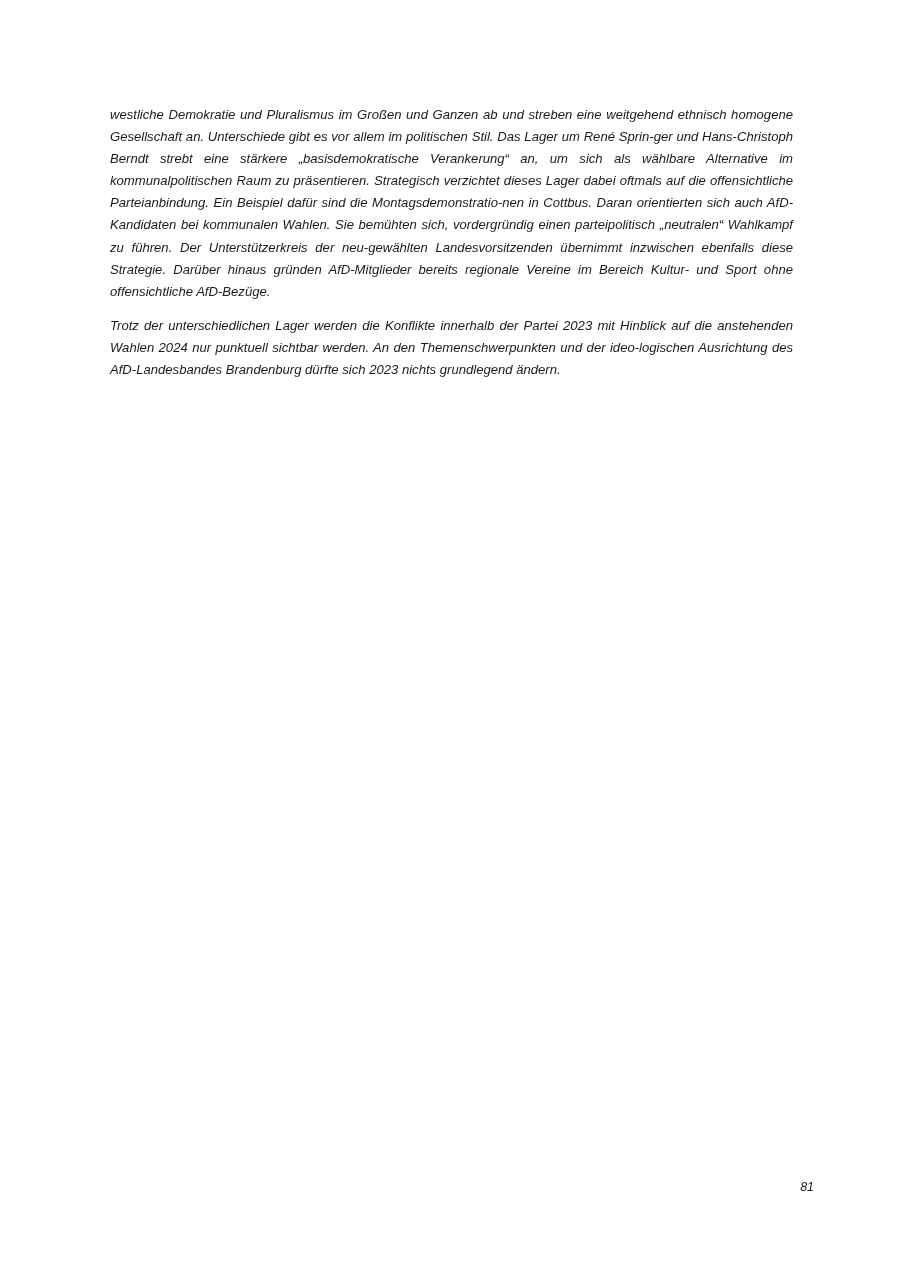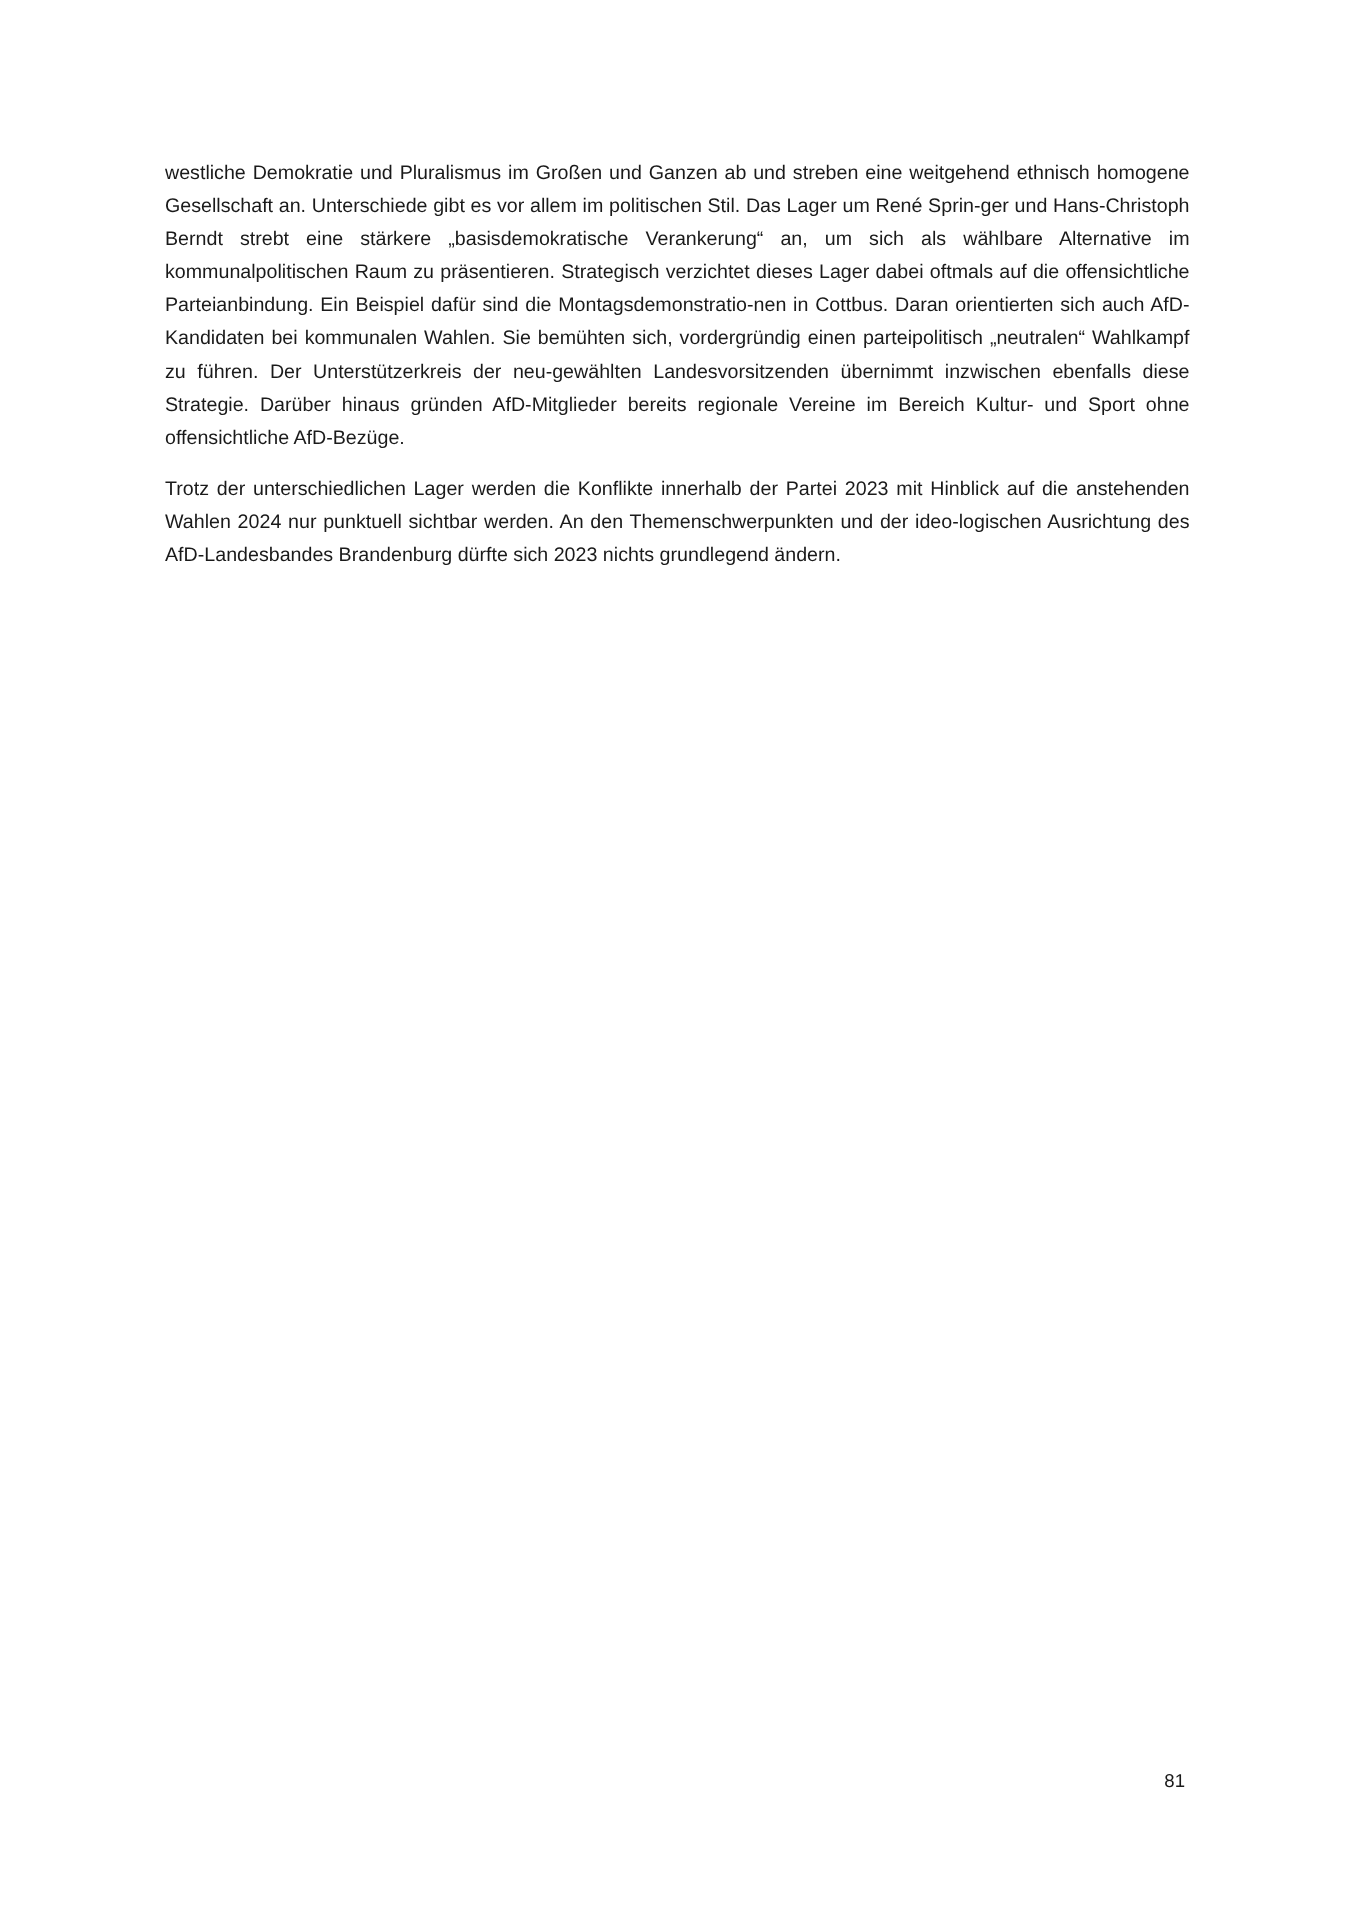--- a/index.html
+++ b/index.html
@@ -9,20 +9,21 @@
   }
   .page {
     position: relative;
     width: 900px;
     height: 1273px;
     background: #ffffff;
     margin: 0 auto;
     overflow: hidden;
     font-family: "Liberation Sans", sans-serif;
     color: #1a1a1a;
+    font-style: italic;
   }
   .content {
     position: absolute;
     left: 110px;
     top: 104px;
     width: 683px;
   }
   .para {
     font-size: 13.1px;
     line-height: 22.1px;
@@ -39,20 +40,21 @@
     margin-top: 2px;
   }
   .page-number {
     position: absolute;
     left: 0;
     top: 1180px;
     width: 790px;
     text-align: right;
     font-size: 12.4px;
     color: #1a1a1a;
+    padding-left: 24px;
   }
 </style>
 </head>
 <body>
 
 <div class="page">
 
   <div class="content">
     <p class="para">westliche Demokratie und Pluralismus im Großen und Ganzen ab und streben eine weitgehend ethnisch homogene Gesellschaft an. Unterschiede gibt es vor allem im politischen Stil. Das Lager um René Sprin-ger und Hans-Christoph Berndt strebt eine stärkere „basisdemokratische Verankerung“ an, um sich als wählbare Alternative im kommunalpolitischen Raum zu präsentieren. Strategisch verzichtet dieses Lager dabei oftmals auf die offensichtliche Parteianbindung. Ein Beispiel dafür sind die Montagsdemonstratio-nen in Cottbus. Daran orientierten sich auch AfD-Kandidaten bei kommunalen Wahlen. Sie bemühten sich, vordergründig einen parteipolitisch „neutralen“ Wahlkampf zu führen. Der Unterstützerkreis der neu-gewählten Landesvorsitzenden übernimmt inzwischen ebenfalls diese Strategie. Darüber hinaus gründen AfD-Mitglieder bereits regionale Vereine im Bereich Kultur- und Sport ohne offensichtliche AfD-Bezüge.</p>
     <p class="para">Trotz der unterschiedlichen Lager werden die Konflikte innerhalb der Partei 2023 mit Hinblick auf die anstehenden Wahlen 2024 nur punktuell sichtbar werden. An den Themenschwerpunkten und der ideo-logischen Ausrichtung des AfD-Landesbandes Brandenburg dürfte sich 2023 nichts grundlegend ändern.</p>

